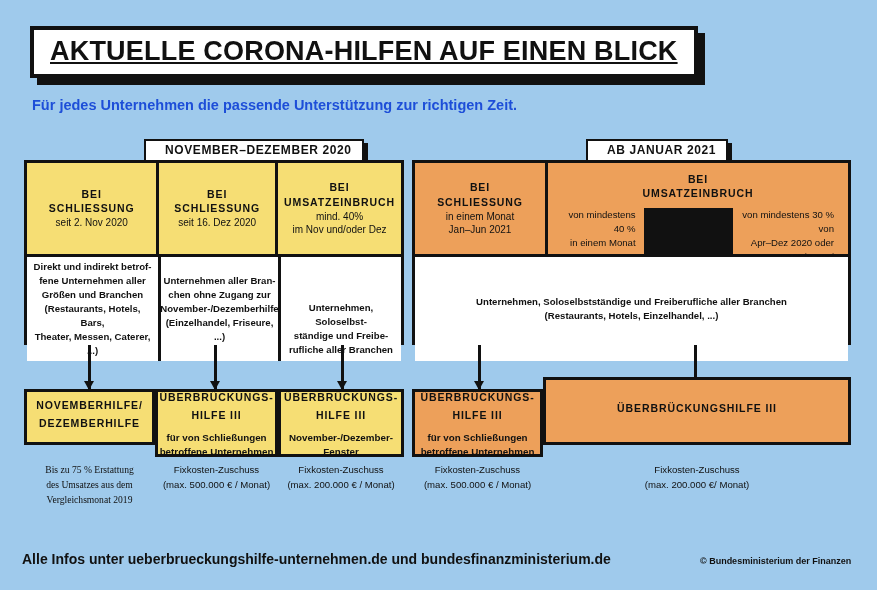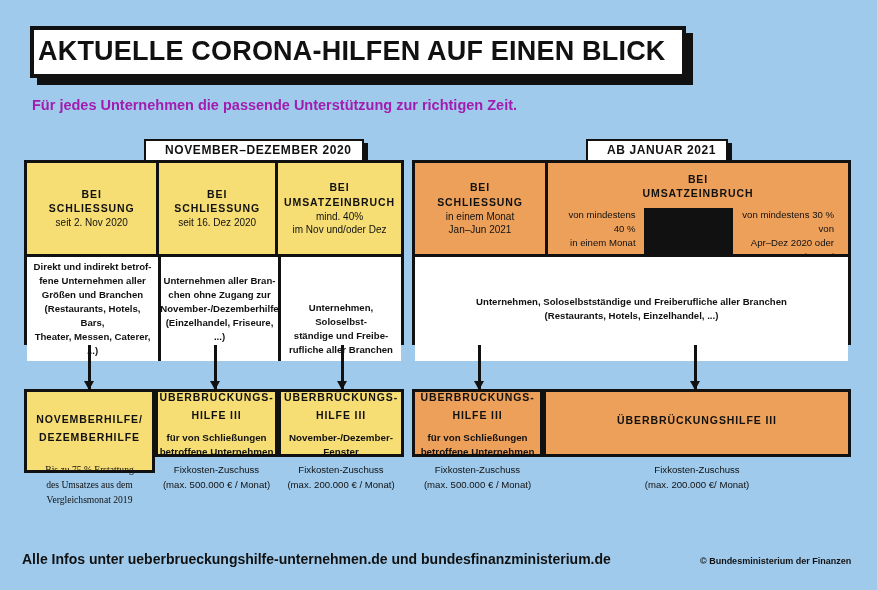--- a/index.html
+++ b/index.html
@@ -16,30 +16,31 @@
   
   .title-wrap{position:absolute;left:30px;top:26px;}
   .title-shadow{
     position:absolute;left:7px;top:7px;width:100%;height:100%;
     background:#111;
   }
   .title-box{
     position:relative;
     background:#fff;
     border:4px solid #111;
-    padding:8px 16px 9px 4px;
+    padding:8px 16px 9px 16px;
+    text-decoration:underline;
   }
   .title-box span{
     display:block;
     font-size:27px;font-weight:bold;letter-spacing:.2px;
     line-height:1;color:#111;white-space:nowrap;
   }
   .subtitle{
     position:absolute;left:32px;top:97px;
-    font-size:14.5px;font-weight:bold;color:#a21caf;white-space:nowrap;
+    font-size:14.5px;font-weight:bold;color:#1d4ed8;white-space:nowrap;
   }
 
   
   .badge-wrap{position:absolute;}
   .badge-shadow{position:absolute;left:4px;top:4px;width:100%;height:100%;background:#111;}
   .badge{
     position:relative;background:#fff;border:2.5px solid #111;
     padding:3px 10px 4px 10px;
   }
   .badge span{
@@ -233,21 +234,21 @@
       </div>
     </div>
   </div>
 
   <div class="arrow" style="left:88px;top:345px;height:44px;"></div>
   <div class="arrow" style="left:214px;top:345px;height:44px;"></div>
   <div class="arrow" style="left:341px;top:345px;height:44px;"></div>
   <div class="arrow" style="left:478px;top:345px;height:44px;"></div>
   <div class="arrow" style="left:694px;top:345px;height:44px;"></div>
 
-  <div class="bbox yellow" style="left:24px;top:389px;width:131px;height:84px;">
+  <div class="bbox yellow" style="left:24px;top:389px;width:131px;height:56px;">
     <div>
       <span class="btitle" style="white-space: pre-line;">NOVEMBERHILFE/
 DEZEMBERHILFE</span>
       <span class="bsub"></span>
     </div>
   </div>
   <div class="note" style="left: 24px; top: 463px; width: 131px; white-space: pre-line; font-family: Liberation Serif, serif;">Bis zu 75 % Erstattung
 des Umsatzes aus dem
 Vergleichsmonat 2019</div>
 
@@ -277,21 +278,21 @@
     <div>
       <span class="btitle" style="white-space: pre-line;">ÜBERBRÜCKUNGS-
 HILFE III</span>
       <span class="bsub" style="white-space: pre-line;">für von Schließungen
 betroffene Unternehmen</span>
     </div>
   </div>
   <div class="note" style="left: 412px; top: 463px; width: 131px; white-space: pre-line;">Fixkosten-Zuschuss
 (max. 500.000 € / Monat)</div>
 
-  <div class="bbox orange" style="left:543px;top:389px;width:308px;height:68px;">
+  <div class="bbox orange" style="left:543px;top:377px;width:308px;height:68px;">
     <div>
       <span class="btitle">ÜBERBRÜCKUNGSHILFE III</span>
       <span class="bsub"></span>
     </div>
   </div>
   <div class="note" style="left: 543px; top: 463px; width: 308px; white-space: pre-line;">Fixkosten-Zuschuss
 (max. 200.000 €/ Monat)</div>
 
   <div class="footer-main">Alle Infos unter ueberbrueckungshilfe-unternehmen.de und bundesfinanzministerium.de</div>
   <div class="footer-copy">© Bundesministerium der Finanzen</div>

